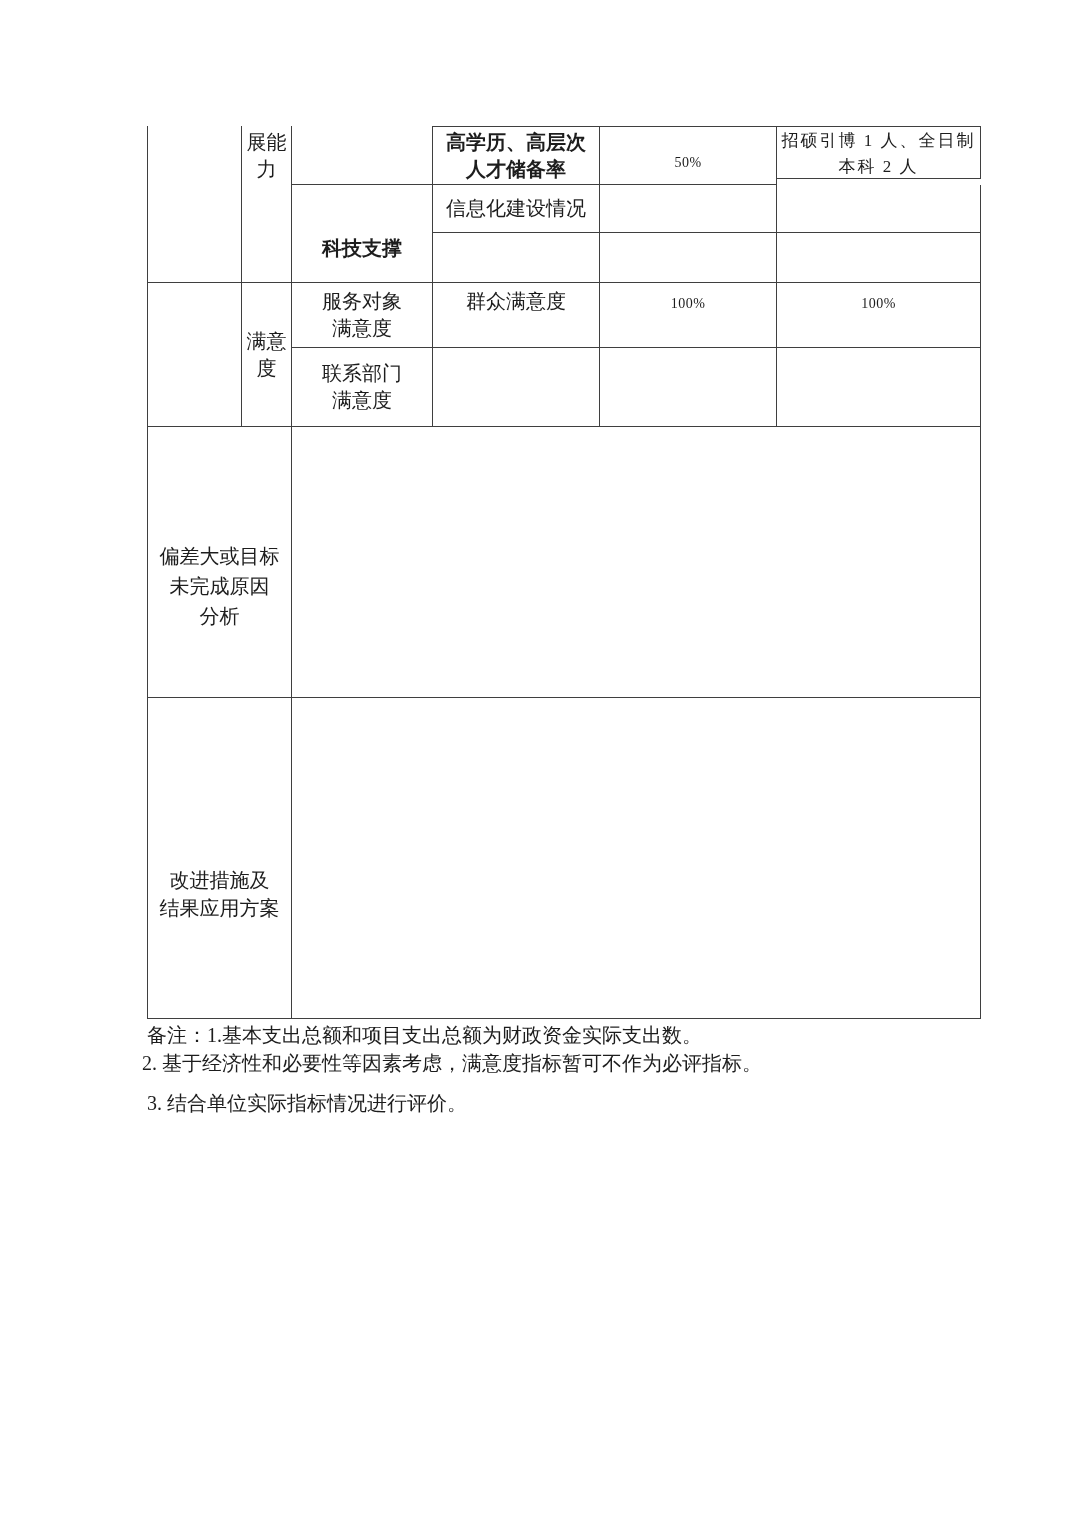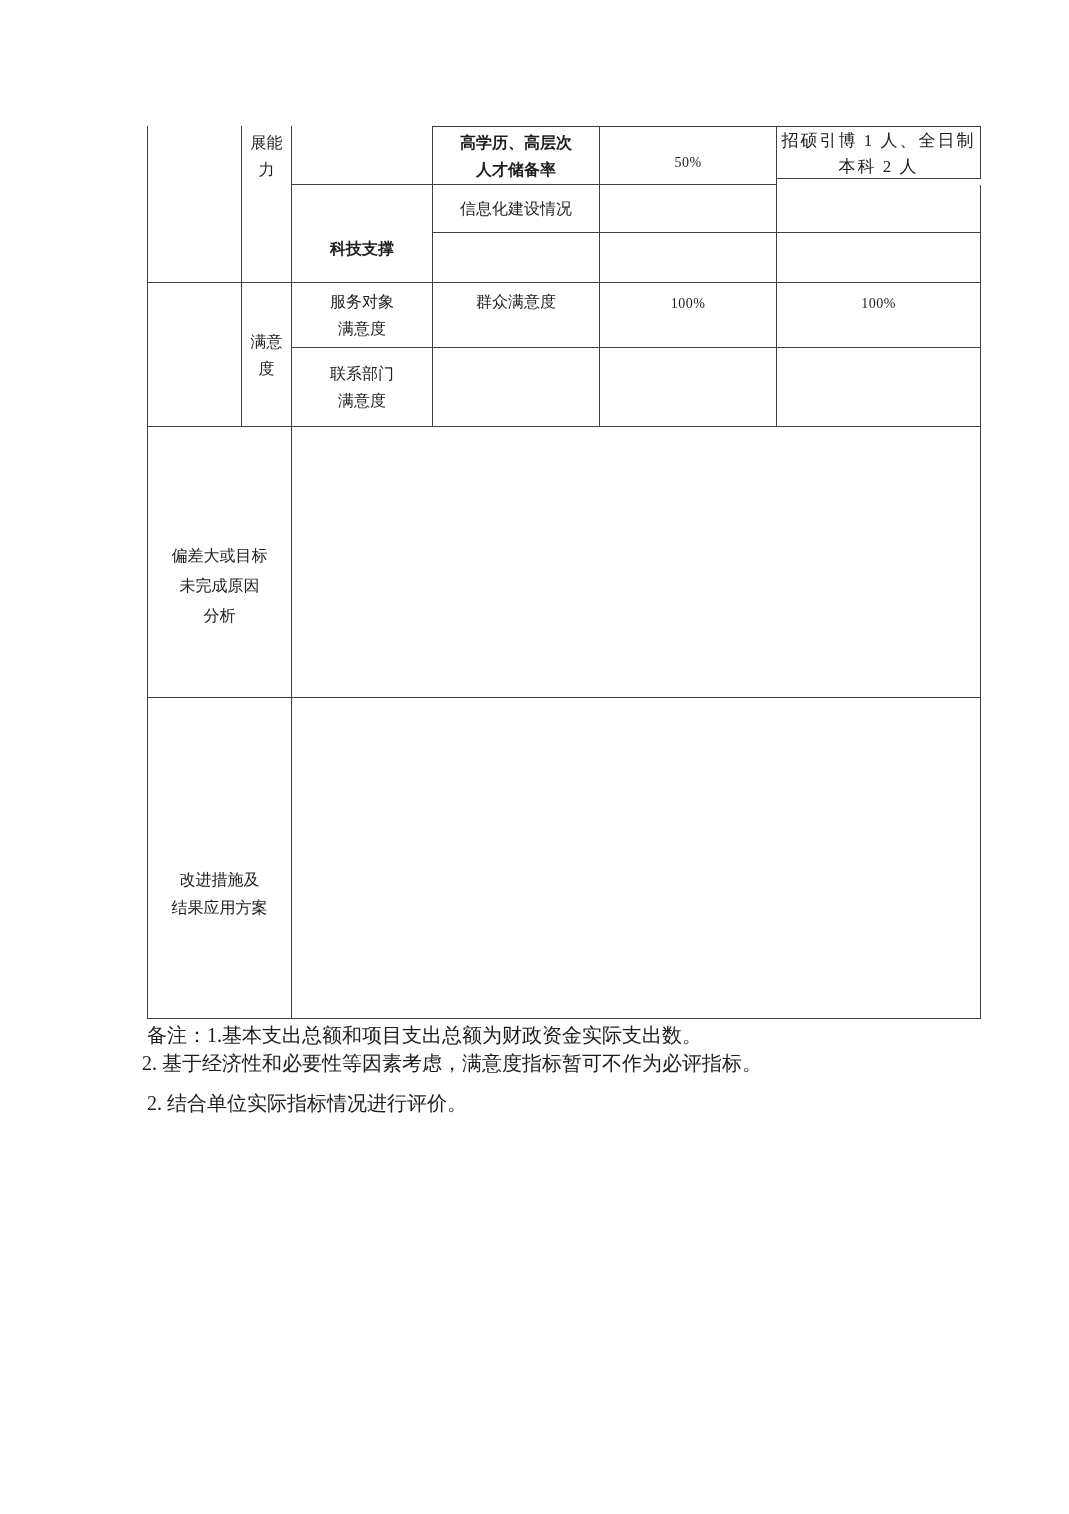--- a/index.html
+++ b/index.html
@@ -17,21 +17,21 @@
   }
   .cell {
     position: absolute;
     box-sizing: border-box;
     display: flex;
     flex-direction: column;
     align-items: center;
     justify-content: center;
     text-align: center;
     white-space: pre-line;
-    font-size: 16px;
+    font-size: 20px;
     line-height: 27px;
     border: 0 solid #3f3f3f;
     color: #1d1d1d;
   }
   .br { border-right-width: 1px; }
   .bb { border-bottom-width: 1px; }
   .bt { border-top-width: 1px; }
   .bl { border-left-width: 1px; }
   .v-top { justify-content: flex-start; }
   .num { font-size: 14px; letter-spacing: 0.5px; }
@@ -103,16 +103,16 @@
 
     <div class="cell bl br bb" style="left:147px; top:698px; width:145px; height:321px; padding-top:71px; line-height:28px;">改进措施及
 结果应用方案</div>
     <div class="cell br bb" style="left:292px; top:698px; width:689px; height:321px;"></div>
 
   </div>
 
   <div class="notes">
     <div class="note-line note-1">备注：1.基本支出总额和项目支出总额为财政资金实际支出数。</div>
     <div class="note-line">2. 基于经济性和必要性等因素考虑，满意度指标暂可不作为必评指标。</div>
-    <div class="note-line note-3">2. 结合单位实际指标情况进行评价。</div>
+    <div class="note-line note-3">3. 结合单位实际指标情况进行评价。</div>
   </div>
 
 </div>
 
 </body></html>

